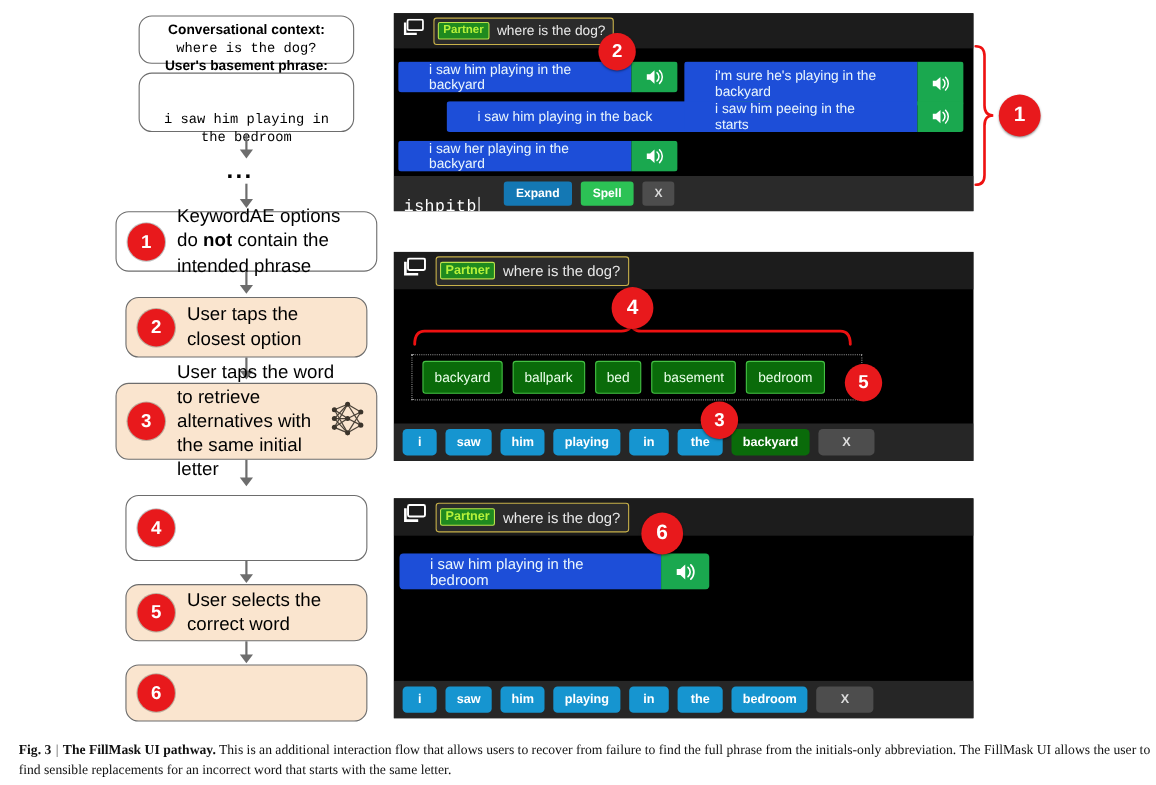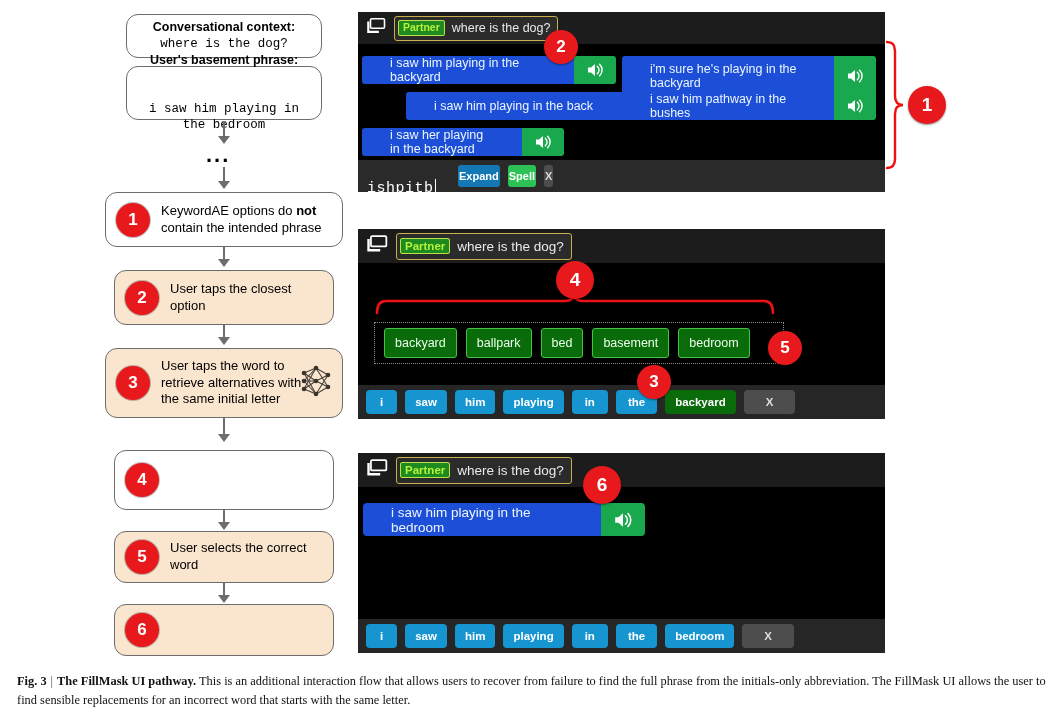--- a/index.html
+++ b/index.html
@@ -10,21 +10,21 @@
   .flow{position:absolute;left:0;top:0;width:358px;height:670px;}
   .fbox{position:absolute;box-sizing:border-box;border:1.6px solid #6d6d6d;border-radius:12px;background:#fff;}
   .fbox.peach{background:#fae5cf;}
   .fbox-ctx{display:flex;flex-direction:column;align-items:center;justify-content:center;}
   .ctx-title{font-weight:bold;font-size:12.5px;color:#000;line-height:1.25;}
   .ctx-mono{font-family:"Liberation Mono",monospace;font-size:12.5px;color:#000;line-height:1.3;text-align:center;}
   .step{display:flex;align-items:center;}
   .badge{flex:0 0 auto;width:34px;height:34px;border-radius:50%;background:#e8191c;
          color:#fff;font-weight:bold;font-size:17px;display:flex;align-items:center;justify-content:center;
          box-shadow:0 0 0 1px rgba(0,0,0,.25);}
-  .step-text{font-size:13px;color:#000;line-height:1.3;margin-left:11px;}
+  .step-text{font-size:17px;color:#000;line-height:1.3;margin-left:11px;}
   .step-text b{font-weight:bold;}
   .nn-icon{position:absolute;right:6px;top:50%;transform:translateY(-50%);}
   .arrow{position:absolute;width:2px;background:#6d6d6d;left:223px;}
   .arrowhead{position:absolute;left:218px;width:0;height:0;border-left:6px solid transparent;
              border-right:6px solid transparent;border-top:8px solid #6d6d6d;}
   .dots{position:absolute;left:206px;font-size:22px;font-weight:bold;color:#000;letter-spacing:2px;line-height:1;}
 
   
   .panel{position:absolute;background:#000;overflow:hidden;}
   .ctxbar{position:absolute;left:0;top:0;right:0;height:32px;background:#1c1c1c;display:flex;align-items:center;}
@@ -37,21 +37,21 @@
 
   .opt{position:absolute;display:flex;align-items:stretch;border-radius:3px;overflow:hidden;}
   .opt-text{background:#1d4ed8;color:#eaf6fd;font-size:12.5px;display:flex;align-items:center;
             padding:0 28px;flex:1 1 auto;}
   .opt-spk{background:#1aa84f;width:42px;display:flex;align-items:center;justify-content:center;flex:0 0 auto;}
 
   .toolbar{position:absolute;left:0;right:0;bottom:0;height:32px;background:#2a2a2a;display:flex;align-items:center;}
   .abbrev{font-family:"Liberation Mono",monospace;font-size:15px;color:#fff;margin-left:9px;letter-spacing:0.5px;margin-top:24px;}
   .caret{display:inline-block;width:1.5px;height:16px;background:#fff;vertical-align:-3px;margin-left:1px;}
   .tbtn{height:22px;border-radius:3px;display:flex;align-items:center;justify-content:center;
-        font-size:11px;font-weight:bold;color:#fff;margin-left:8px;padding:0 1px;}
+        font-size:11px;font-weight:bold;color:#fff;margin-left:8px;padding:0 11px;}
   .tbtn.blue{background:#1478b4;}
   .tbtn.green{background:#2cc255;}
   .tbtn.gray{background:#4d4d4d;color:#d8d8d8;}
 
   .altwrap{position:absolute;border:1px dotted #8c8c8c;box-sizing:border-box;display:flex;align-items:center;}
   .altchip{background:#0a6b0a;border:1.5px solid #44c244;border-radius:3px;color:#eaffea;font-size:12.5px;
            height:28px;display:flex;align-items:center;justify-content:center;padding:0 10px;margin-left:9px;}
 
   .wordbar{position:absolute;left:0;right:0;bottom:0;height:34px;background:#262626;display:flex;align-items:center;}
   .wchip{height:24px;border-radius:4px;display:flex;align-items:center;justify-content:center;
@@ -200,30 +200,30 @@
     <div class="opt" style="left:4px;top:80px;width:298px;height:28px;margin-left:44px;">
       <div class="opt-text">i saw him playing in the back</div>
       <div class="opt-spk">
         <svg width="19" height="16" viewBox="0 0 19 16">
             <path d="M2 5.5h3l4-3.6v12.2l-4-3.6H2z" fill="#fff"></path>
         <path d="M11.3 4.2a5 5 0 010 7.6M13.6 2.2a8 8 0 010 11.6" stroke="#fff" stroke-width="1.4" fill="none" stroke-linecap="round"></path>
           </svg>
       </div>
     </div>
     <div class="opt" style="left:264px;top:80px;width:254px;height:28px;">
-      <div class="opt-text">i saw him pathway in the bushes</div>
-      <div class="opt-spk">
-        <svg width="19" height="16" viewBox="0 0 19 16">
-            <path d="M2 5.5h3l4-3.6v12.2l-4-3.6H2z" fill="#fff"></path>
-        <path d="M11.3 4.2a5 5 0 010 7.6M13.6 2.2a8 8 0 010 11.6" stroke="#fff" stroke-width="1.4" fill="none" stroke-linecap="round"></path>
-          </svg>
-      </div>
-    </div>
-
-    <div class="opt" style="left:4px;top:116px;width:202px;height:28px;">
+      <div class="opt-text">i saw him peeing in the starts</div>
+      <div class="opt-spk">
+        <svg width="19" height="16" viewBox="0 0 19 16">
+            <path d="M2 5.5h3l4-3.6v12.2l-4-3.6H2z" fill="#fff"></path>
+        <path d="M11.3 4.2a5 5 0 010 7.6M13.6 2.2a8 8 0 010 11.6" stroke="#fff" stroke-width="1.4" fill="none" stroke-linecap="round"></path>
+          </svg>
+      </div>
+    </div>
+
+    <div class="opt" style="left:4px;top:116px;width:254px;height:28px;">
       <div class="opt-text">i saw her playing in the backyard</div>
       <div class="opt-spk">
         <svg width="19" height="16" viewBox="0 0 19 16">
             <path d="M2 5.5h3l4-3.6v12.2l-4-3.6H2z" fill="#fff"></path>
         <path d="M11.3 4.2a5 5 0 010 7.6M13.6 2.2a8 8 0 010 11.6" stroke="#fff" stroke-width="1.4" fill="none" stroke-linecap="round"></path>
           </svg>
       </div>
     </div>
 
     <div class="toolbar">

